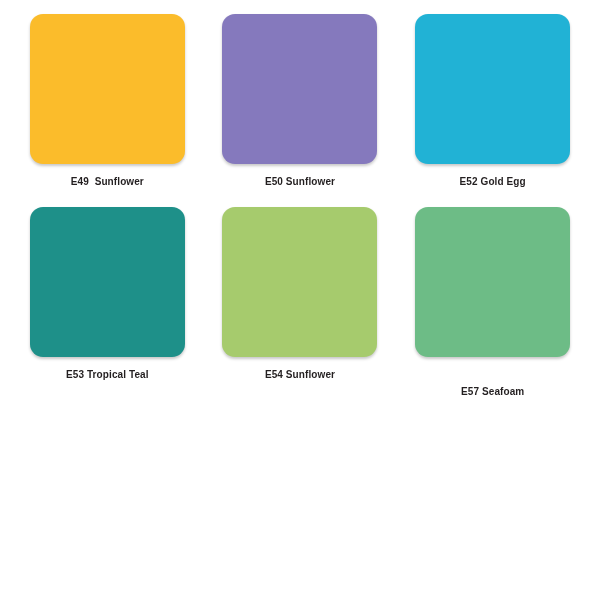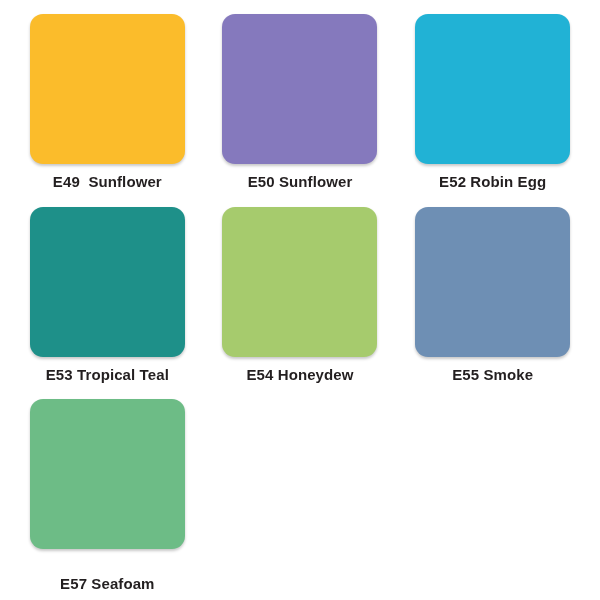--- a/index.html
+++ b/index.html
@@ -36,21 +36,21 @@
 
   .swatch-chip {
     width: 155px;
     height: 150px;
     border-radius: 13px;
     box-shadow: 0 2px 3px rgba(0, 0, 0, 0.22);
   }
 
   .swatch-label {
     margin-top: 11px;
-    font-size: 15px;
+    font-size: 10px;
     font-weight: bold;
     color: #231f20;
     letter-spacing: 0.1px;
     text-align: right;
     white-space: pre;
     line-height: 13px;
   }
 </style>
 </head>
 <body style="background-color: rgb(255, 255, 255);">
@@ -63,37 +63,33 @@
   </div>
 
   <div class="swatch-cell">
     <div class="swatch-chip" style="background-color: rgb(133, 121, 189);"></div>
     <div class="swatch-label" style="color: rgb(35, 31, 32);">E50 Sunflower</div>
   </div>
 
 
   <div class="swatch-cell">
     <div class="swatch-chip" style="background-color: rgb(33, 178, 213);"></div>
-    <div class="swatch-label" style="color: rgb(35, 31, 32);">E52 Robin Egg</div>
+    <div class="swatch-label" style="color: rgb(35, 31, 32);">E52 Gold Egg</div>
   </div>
 
   <div class="swatch-cell">
     <div class="swatch-chip" style="background-color: rgb(30, 144, 137);"></div>
     <div class="swatch-label" style="color: rgb(35, 31, 32);">E53 Tropical Teal</div>
   </div>
 
   <div class="swatch-cell">
     <div class="swatch-chip" style="background-color: rgb(166, 203, 109);"></div>
-    <div class="swatch-label" style="color: rgb(35, 31, 32);">E54 Honeydew</div>
+    <div class="swatch-label" style="color: rgb(35, 31, 32);">E54 Sunflower</div>
   </div>
 
-  <div class="swatch-cell">
-    <div class="swatch-chip" style="background-color: rgb(110, 143, 180);"></div>
-    <div class="swatch-label" style="color: rgb(35, 31, 32);">E55 Smoke</div>
-  </div>
 
 
   <div class="swatch-cell">
     <div class="swatch-chip" style="background-color: rgb(109, 188, 134);"></div>
     <div class="swatch-label" style="color: rgb(35, 31, 32); margin-top: 28px;">E57 Seafoam</div>
   </div>
 
 </div>
 
 </body></html>

